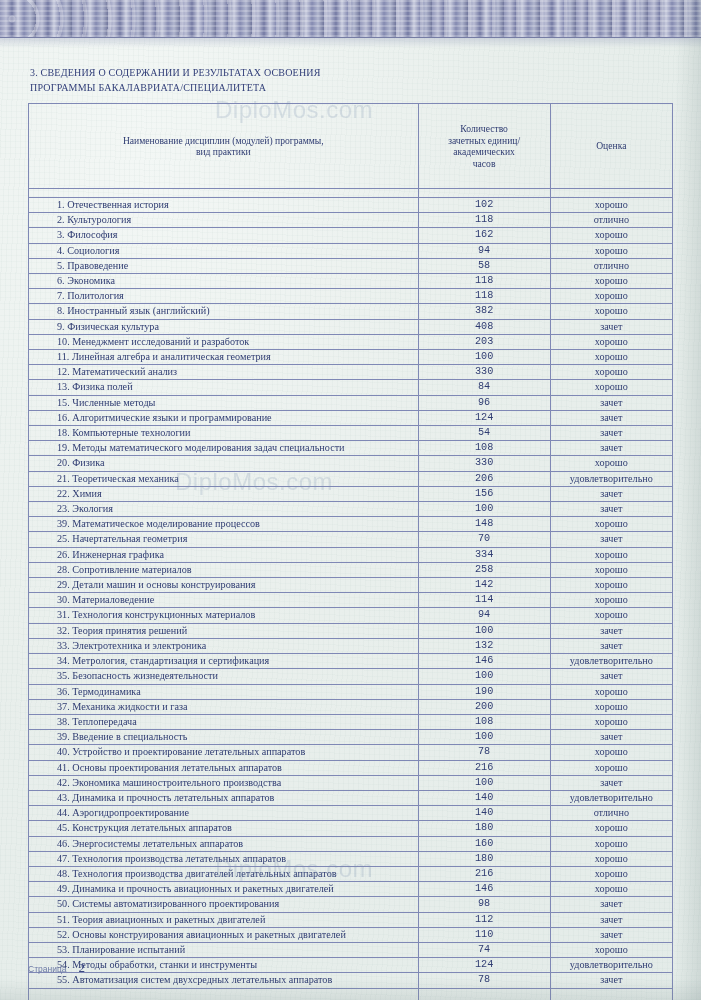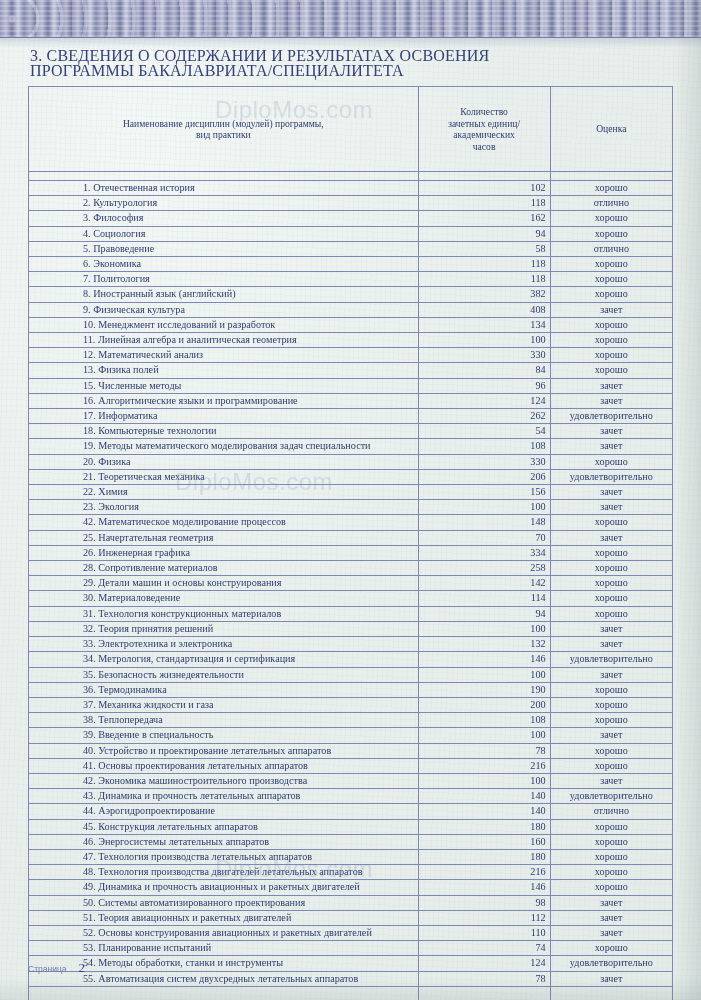--- a/index.html
+++ b/index.html
@@ -73,25 +73,25 @@
 
   #content {
     position: absolute;
     top: 48px;
     left: 28px;
     right: 28px;
     bottom: 10px;
   }
 
   .section-title {
-    font-size: 16px;
+    font-size: 10px;
     line-height: 15px;
     letter-spacing: 0.2px;
     color: #33407a;
-    margin: 0 0 8px 2px;
+    margin: 17px 0 8px 2px;
     white-space: pre-line;
   }
 
   table.grades {
     width: 100%;
     border-collapse: collapse;
     table-layout: fixed;
   }
   table.grades th, table.grades td {
     border: 1px solid #7f88b5;
@@ -113,22 +113,22 @@
     font-size: 10.2px;
     line-height: 14.2px;
     padding: 0 4px;
     height: 14.2px;
     border-left: 1px solid #7f88b5;
     border-right: 1px solid #7f88b5;
     border-top: none;
     border-bottom: none;
   }
   tbody tr:first-child td { }
-  td.name { text-align: left; padding-left: 54px; }
-  td.units { text-align: right; }
+  td.name { text-align: left; padding-left: 28px; }
+  td.units { text-align: center; font-family: Liberation Mono, monospace; }
   td.grade { text-align: center; }
 
   tbody tr.spacer td {
     height: 9px;
     line-height: 9px;
     font-size: 1px;
   }
   tbody tr.tail td {
     height: 14px;
   }
@@ -240,21 +240,21 @@
             <td class="units">382</td>
             <td class="grade">хорошо</td>
           </tr>
           <tr>
             <td class="name">9. Физическая культура</td>
             <td class="units">408</td>
             <td class="grade">зачет</td>
           </tr>
           <tr>
             <td class="name">10. Менеджмент исследований и разработок</td>
-            <td class="units">134</td>
+            <td class="units">203</td>
             <td class="grade">хорошо</td>
           </tr>
           <tr>
             <td class="name">11. Линейная алгебра и аналитическая геометрия</td>
             <td class="units">100</td>
             <td class="grade">хорошо</td>
           </tr>
           <tr>
             <td class="name">12. Математический анализ</td>
             <td class="units">330</td>
@@ -267,25 +267,20 @@
           </tr>
           <tr>
             <td class="name">15. Численные методы</td>
             <td class="units">96</td>
             <td class="grade">зачет</td>
           </tr>
           <tr>
             <td class="name">16. Алгоритмические языки и программирование</td>
             <td class="units">124</td>
             <td class="grade">зачет</td>
-          </tr>
-          <tr>
-            <td class="name">17. Информатика</td>
-            <td class="units">262</td>
-            <td class="grade">удовлетворительно</td>
           </tr>
           <tr>
             <td class="name">18. Компьютерные технологии</td>
             <td class="units">54</td>
             <td class="grade">зачет</td>
           </tr>
           <tr>
             <td class="name">19. Методы математического моделирования задач специальности</td>
             <td class="units">108</td>
             <td class="grade">зачет</td>
@@ -304,21 +299,21 @@
             <td class="name">22. Химия</td>
             <td class="units">156</td>
             <td class="grade">зачет</td>
           </tr>
           <tr>
             <td class="name">23. Экология</td>
             <td class="units">100</td>
             <td class="grade">зачет</td>
           </tr>
           <tr>
-            <td class="name">42. Математическое моделирование процессов</td>
+            <td class="name">39. Математическое моделирование процессов</td>
             <td class="units">148</td>
             <td class="grade">хорошо</td>
           </tr>
           <tr>
             <td class="name">25. Начертательная геометрия</td>
             <td class="units">70</td>
             <td class="grade">зачет</td>
           </tr>
           <tr>
             <td class="name">26. Инженерная графика</td>

